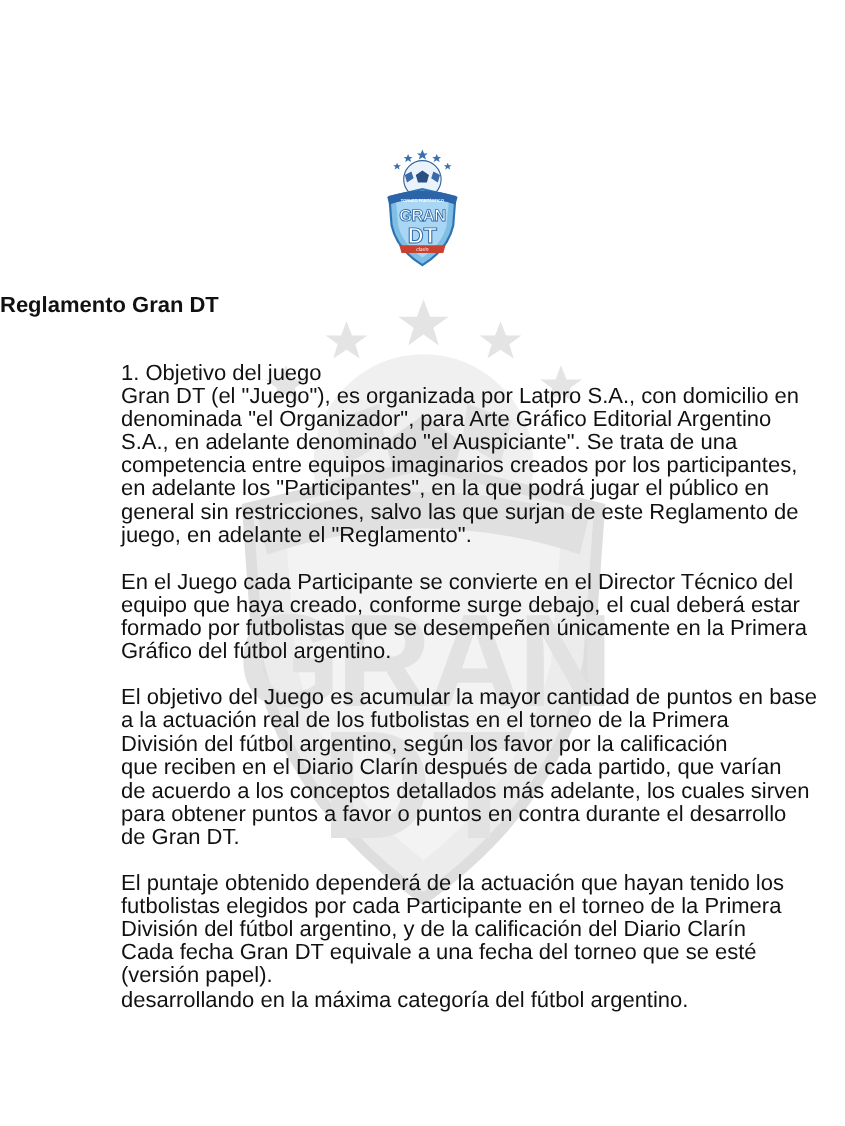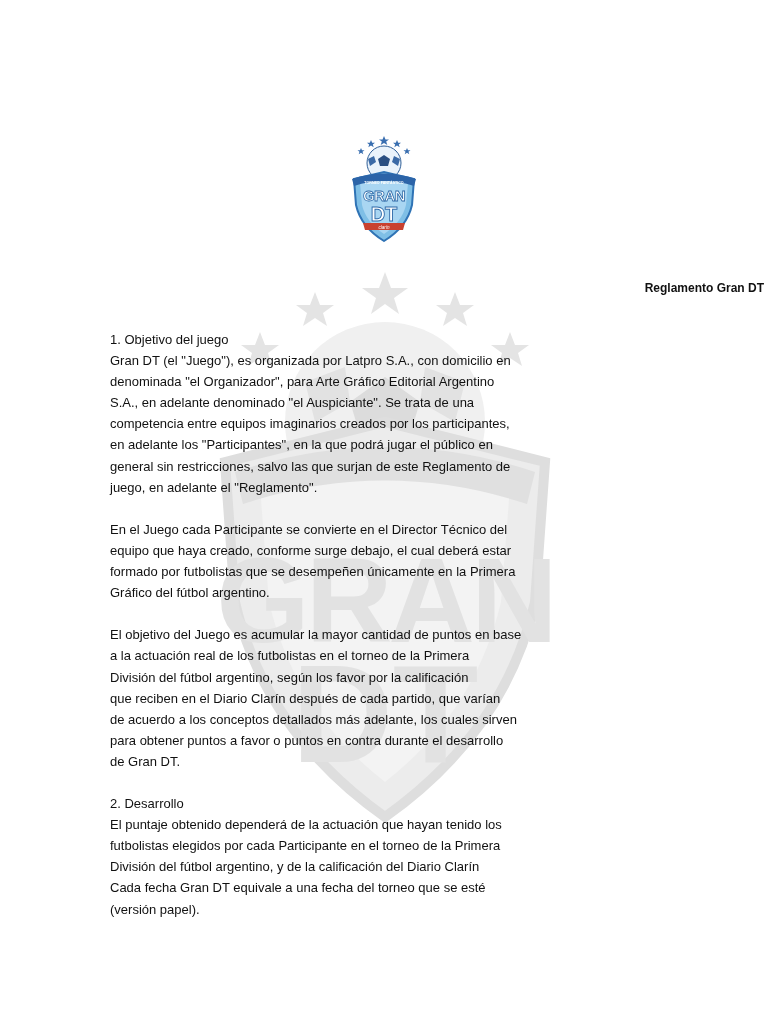--- a/index.html
+++ b/index.html
@@ -42,36 +42,36 @@
       height: 108px;
       z-index: 1;
     }
     .logo svg { width: 100%; height: 100%; display: block; }
 
     
     .doc-title {
       position: absolute;
       left: 0;
       width: 764px;
-      top: 278px;
-      text-align: right;
+      top: 268px;
+      text-align: left;
       font-weight: bold;
-      font-size: 12px;
+      font-size: 20px;
       line-height: 20px;
       z-index: 2;
     }
 
     
     .doc-body {
       position: absolute;
       left: 110px;
       top: 329px;
       width: 590px;
       z-index: 2;
-      font-size: 13px;
+      font-size: 20px;
       line-height: 21.1px;
       letter-spacing: 0px;
     }
     .line {
       display: block;
       white-space: nowrap;
       height: 21.1px;
     }
     .blank { display: block; height: 21.1px; }
   </style>
@@ -167,24 +167,24 @@
         <span class="line">División del fútbol argentino, según los favor por la calificación</span>
         <span class="line">que reciben en el Diario Clarín después de cada partido, que varían</span>
         <span class="line">de acuerdo a los conceptos detallados más adelante, los cuales sirven</span>
         <span class="line">para obtener puntos a favor o puntos en contra durante el desarrollo</span>
         <span class="line">de Gran DT.</span>
       </div>
       <span class="blank"></span>
     </section>
 
     <section>
-      <span class="line">2. Desarrollo</span>
       <div>
         <span class="line">El puntaje obtenido dependerá de la actuación que hayan tenido los</span>
         <span class="line">futbolistas elegidos por cada Participante en el torneo de la Primera</span>
         <span class="line">División del fútbol argentino, y de la calificación del Diario Clarín</span>
         <span class="line">Cada fecha Gran DT equivale a una fecha del torneo que se esté</span>
         <span class="line">(versión papel).</span>
+        <span class="line">desarrollando en la máxima categoría del fútbol argentino.</span>
       </div>
     </section>
 
   </div>
 </div>
 
 </body></html>

